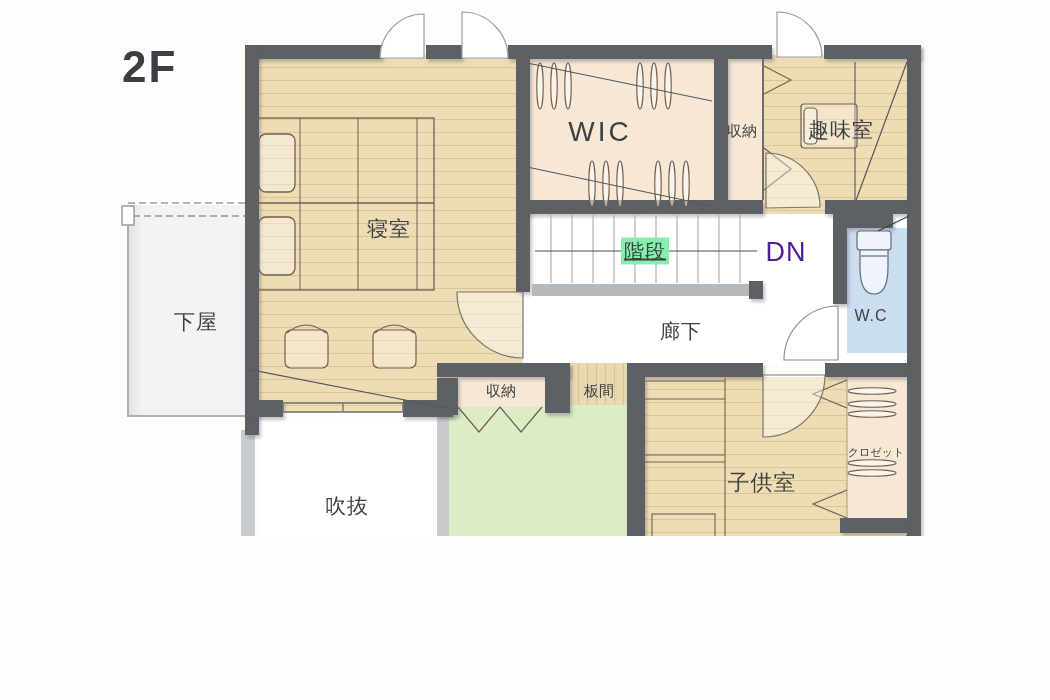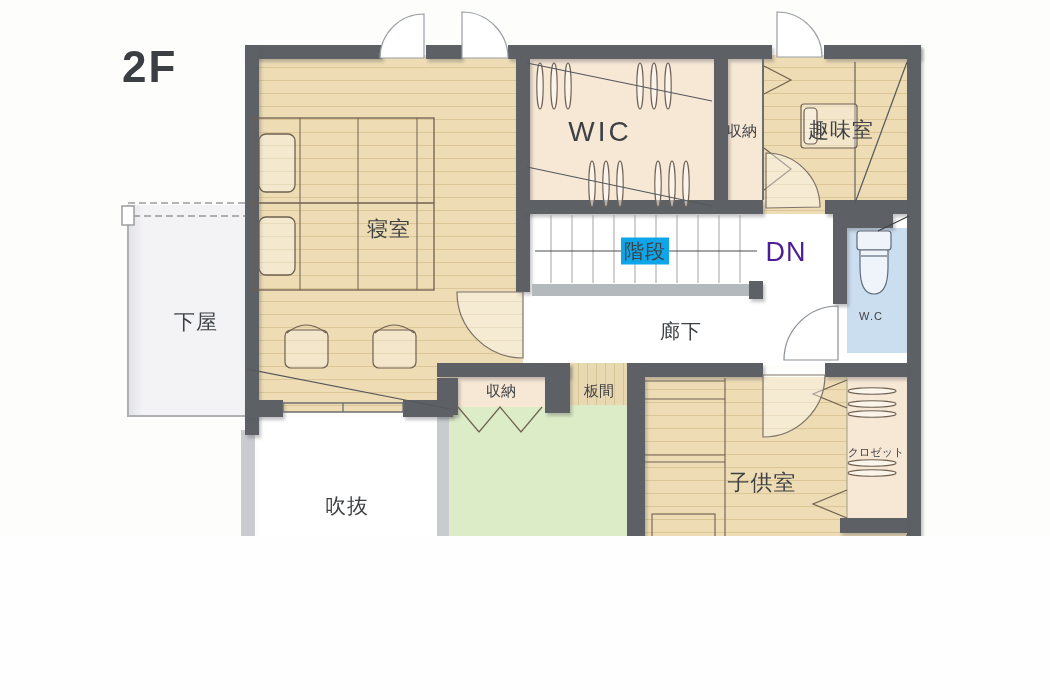--- a/index.html
+++ b/index.html
@@ -16,21 +16,21 @@
   .w{position:absolute;background:#5d6165;box-shadow:2px 3px 3px rgba(90,90,95,.35);}
   .rail{position:absolute;background:#b4b9bd;}
   .shitaya{position:absolute;left:127px;top:205px;width:118px;height:210px;
            background:linear-gradient(90deg,#e3e3e6 0,#f3f3f5 14px);
            border-left:2px solid #aeb1b4;border-bottom:2px solid #aeb1b4;}
   svg.overlay{position:absolute;left:0;top:0;width:1050px;height:700px;}
   .lbl{position:absolute;transform:translate(-50%,-50%);color:#3e4144;white-space:nowrap;
        letter-spacing:1px;font-weight:500;}
   .floor-lbl{position:absolute;left:122px;top:42px;transform:none;font-size:44px;font-weight:700;
        color:#3b3e42;letter-spacing:2px;}
-  .lbl-badge{background:#0ea5e9;padding:0 3px;}
+  .lbl-badge{background:#86efac;padding:0 3px;text-decoration:underline;}
 </style>
 </head>
 <body>
 
 <div class="plan">
 
   <div class="room wood" style="left:252px;top:55px;width:278px;height:357px"></div>
   <div class="room pink" style="left:521px;top:55px;width:249px;height:159px"></div>
   <div class="room wood" style="left:763px;top:55px;width:144px;height:159px"></div>
   <div class="room white" style="left:530px;top:214px;width:377px;height:86px"></div>
@@ -220,20 +220,20 @@
 
   <div class="floor-lbl">2F</div>
   <div class="lbl" style="left:196px;top:322px;font-size:21px">下屋</div>
   <div class="lbl" style="left:389px;top:229px;font-size:21px">寝室</div>
   <div class="lbl" style="left:600px;top:132px;font-size:28px;letter-spacing:3px">WIC</div>
   <div class="lbl" style="left:742px;top:131px;font-size:15px;letter-spacing:0">収納</div>
   <div class="lbl" style="left:841px;top:130px;font-size:21px">趣味室</div>
   <div class="lbl lbl-badge" style="left:645px;top:251px;font-size:20px">階段</div>
   <div class="lbl" style="left:786px;top:252px;font-size:27px;color:#4c1d95">DN</div>
   <div class="lbl" style="left:681px;top:331px;font-size:20px">廊下</div>
-  <div class="lbl" style="left:871px;top:316px;font-size:11px">W.C</div>
+  <div class="lbl" style="left:871px;top:316px;font-size:16px">W.C</div>
   <div class="lbl" style="left:501px;top:391px;font-size:15px;letter-spacing:0">収納</div>
   <div class="lbl" style="left:599px;top:391px;font-size:15px;letter-spacing:0">板間</div>
   <div class="lbl" style="left:347px;top:506px;font-size:21px">吹抜</div>
   <div class="lbl" style="left:762px;top:483px;font-size:22px">子供室</div>
   <div class="lbl" style="left:876px;top:452px;font-size:11px;letter-spacing:0">クロゼット</div>
 
 </div>
 
 </body></html>

